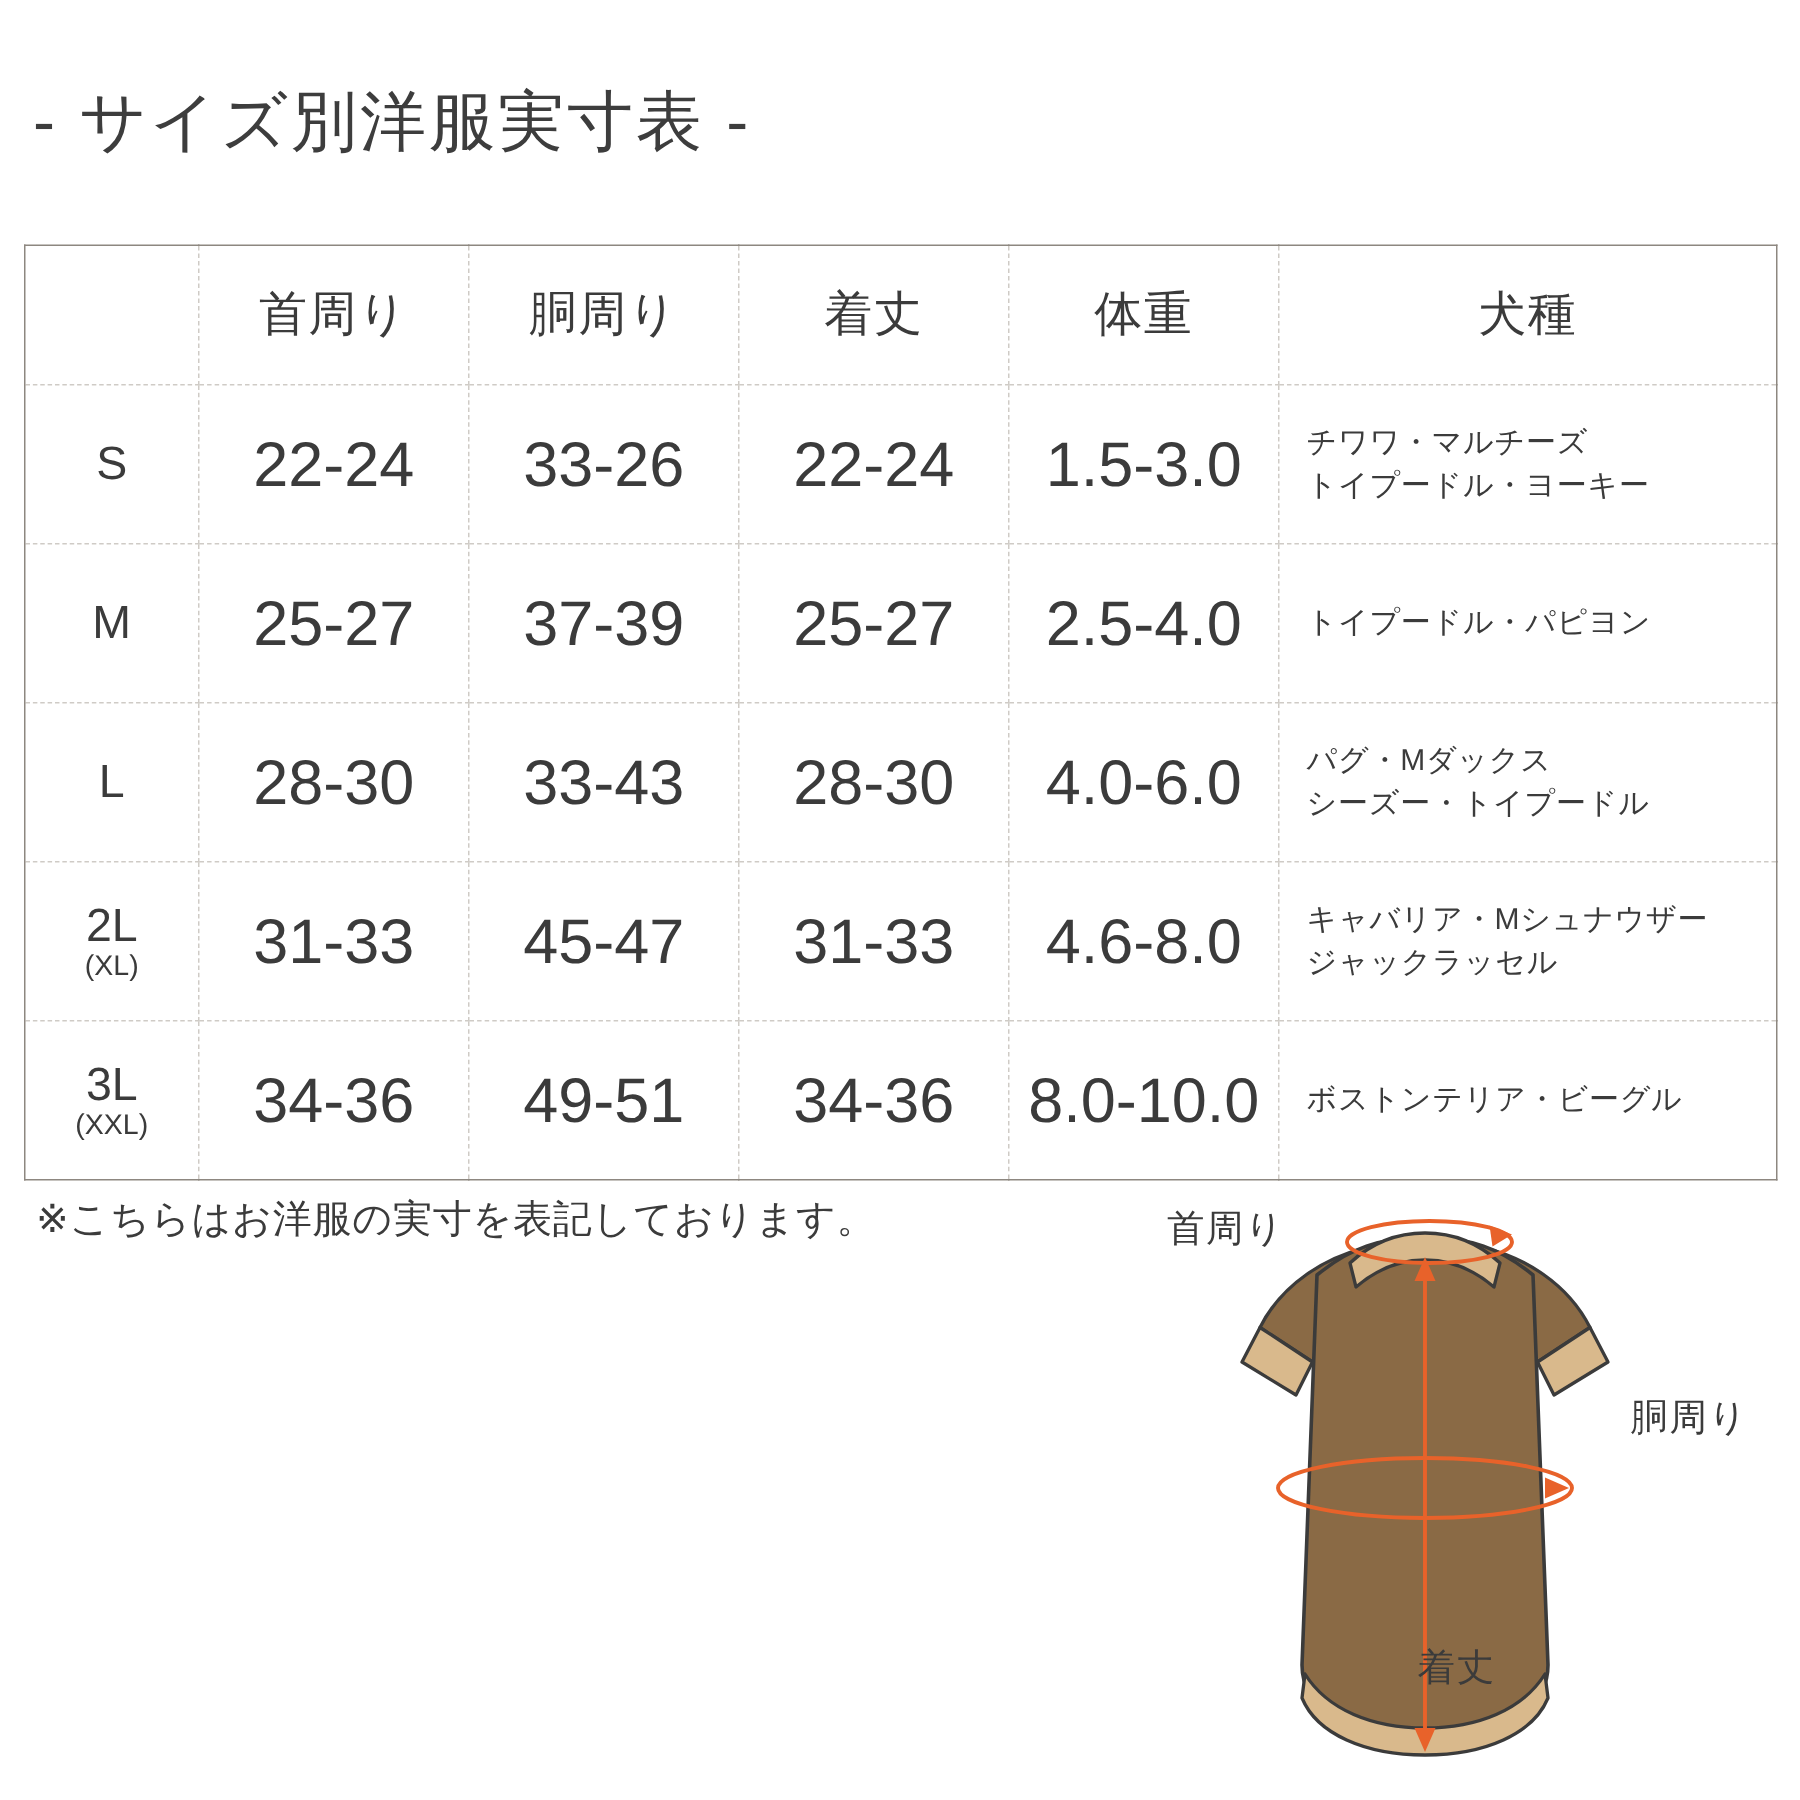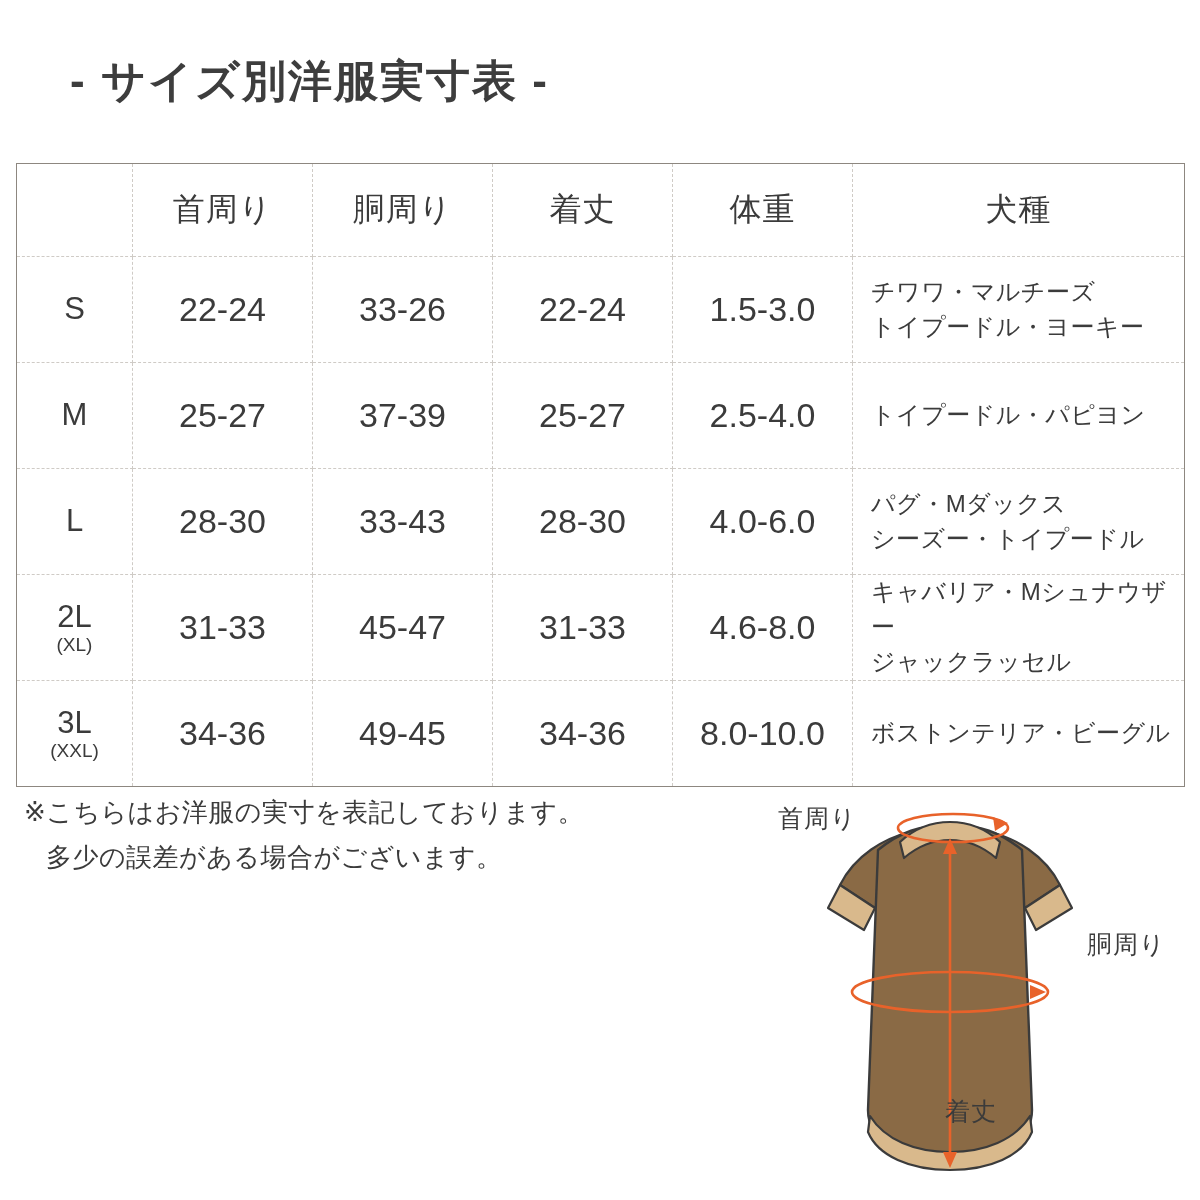--- a/index.html
+++ b/index.html
@@ -23,23 +23,22 @@
   }
 
   
   .title {
     position: absolute;
     left: 22px;
     top: 52px;
     font-size: 44px;
     letter-spacing: 2px;
     color: #3d3d3d;
-    font-weight: 700;
+    font-weight: 400;
     white-space: nowrap;
-    margin-left: 48px;
   }
 
   
   .table-wrap {
     position: absolute;
     left: 16px;
     top: 163px;
     width: 1168px;
   }
   table.size-table {
@@ -80,28 +79,28 @@
   col.c-weight { width: 180px; }
   col.c-breed  { width: 332px; }
 
   .head-row td {
     height: 92px;
     font-size: 32px;
     letter-spacing: 1px;
   }
   .data-row td {
     height: 105px;
-    font-size: 34px;
+    font-size: 42px;
   }
   .data-row td.size-cell {
     font-size: 31px;
     line-height: 1.12;
   }
   .data-row td.breed-cell {
-    font-size: 24px;
+    font-size: 20px;
     line-height: 1.45;
     text-align: left;
     padding-left: 18px;
     letter-spacing: 0.5px;
     color: #3b3b3b;
   }
   .size-cell .sub {
     display: block;
     font-size: 19px;
   }
@@ -217,32 +216,31 @@
           <td>4.6-8.0</td>
           <td class="breed-cell">キャバリア・Mシュナウザー<br>ジャックラッセル</td>
         </tr>
 
         <tr class="data-row">
           <td class="size-cell">
             <span>3L</span>
             <span class="sub">(XXL)</span>
           </td>
           <td>34-36</td>
-          <td>49-45</td>
+          <td>49-51</td>
           <td>34-36</td>
           <td>8.0-10.0</td>
           <td class="breed-cell">ボストンテリア・ビーグル</td>
         </tr>
       </tbody>
     </table>
   </div>
 
   <div class="notes">
     <div class="line">※こちらはお洋服の実寸を表記しております。</div>
-    <div class="line indent">多少の誤差がある場合がございます。</div>
   </div>
 
   <div class="illu">
     <svg width="430" height="410" viewBox="0 0 430 410">
 
       <g>
 
         <path d="M80,105 C95,75 125,58 150,52 L160,92 C140,98 122,110 115,128 Z" fill="#8a6a45" stroke="#3b3b3b" stroke-width="2.2" stroke-linejoin="round"></path>
 
         <path d="M300,105 C285,75 255,58 230,52 L220,92 C240,98 258,110 265,128 Z" fill="#8a6a45" stroke="#3b3b3b" stroke-width="2.2" stroke-linejoin="round"></path>

